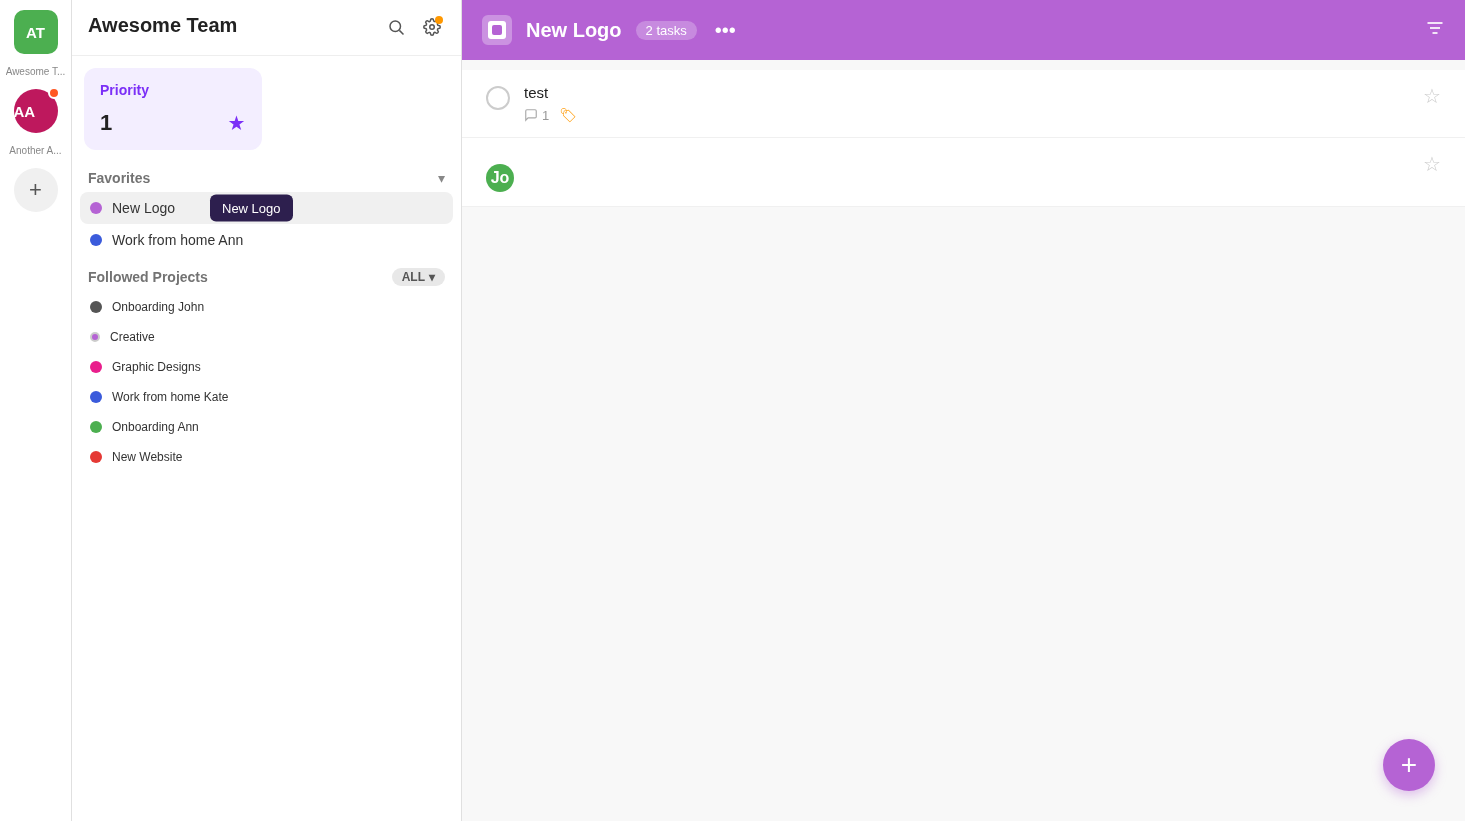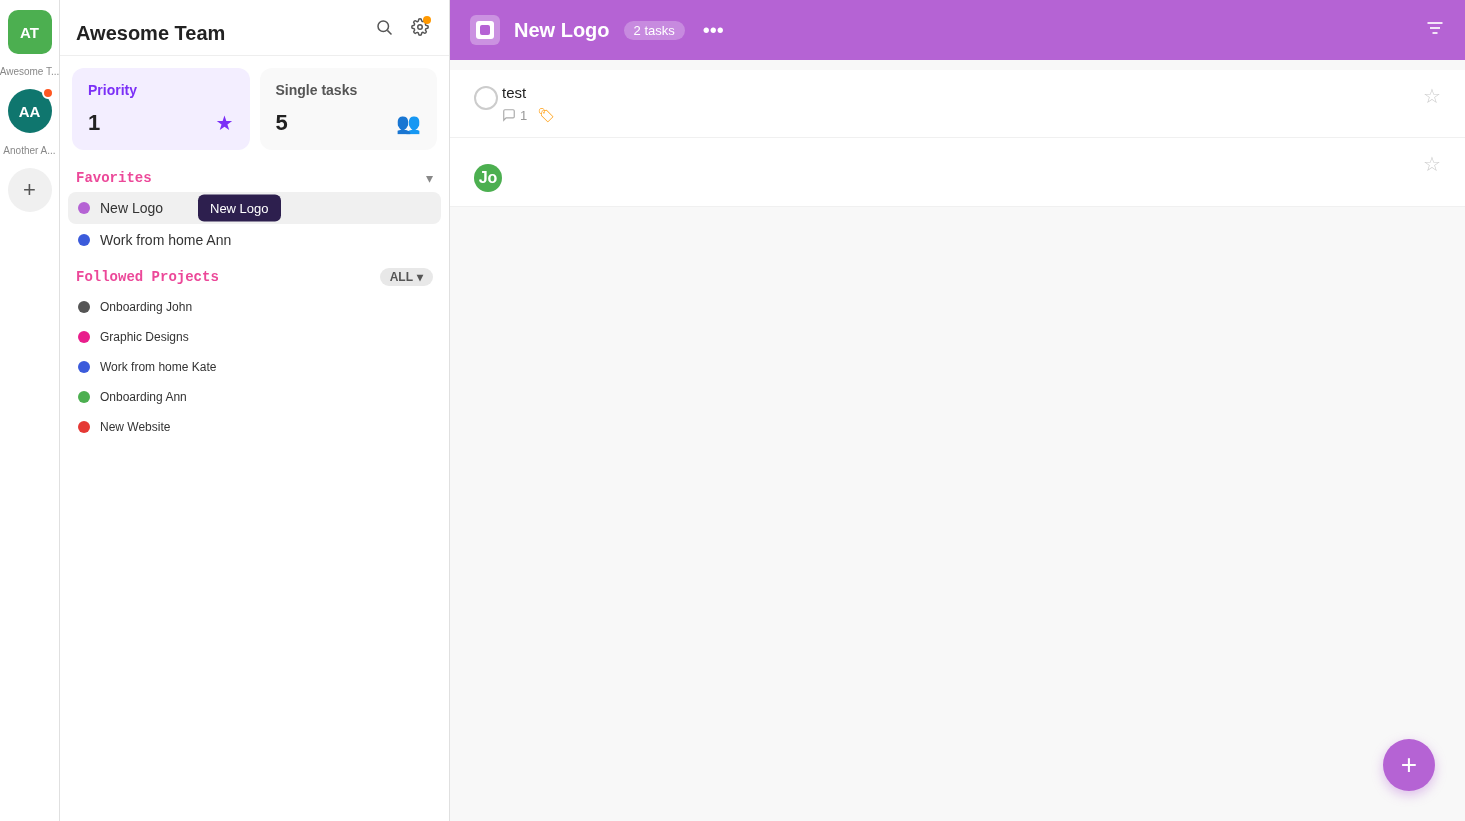--- a/index.html
+++ b/index.html
@@ -1,41 +1,41 @@
 <!DOCTYPE html>
 <html><head>
   <meta charset="utf-8">
   <style>
     * { box-sizing: border-box; margin: 0; padding: 0; }
     body { font-family: -apple-system, BlinkMacSystemFont, 'Segoe UI', sans-serif; background: #f5f5f5; display: flex; height: 821px; overflow: hidden; }
 
     
     .icon-bar {
-      width: 60px;
+      width: 72px;
       background: #fff;
       display: flex;
       flex-direction: column;
       align-items: center;
       padding: 10px 0;
       border-right: 1px solid #e0e0e0;
       gap: 12px;
     }
     .avatar-at {
       width: 44px; height: 44px; border-radius: 10px;
       background: #4CAF50; color: #fff;
       display: flex; align-items: center; justify-content: center;
       font-weight: 700; font-size: 15px; cursor: pointer;
     }
     .icon-bar-label {
       font-size: 10px; color: #888; text-align: center; max-width: 60px; overflow: hidden; text-overflow: ellipsis; white-space: nowrap;
     }
     .avatar-aa {
       width: 44px; height: 44px; border-radius: 50%;
-      background: #0f766e; color: #fff; position: relative;
-      display: flex; align-items: center; justify-content: center;
+      background: #be185d; color: #fff; position: relative;
+      display: flex; align-items: center; 
       font-weight: 700; font-size: 15px; cursor: pointer;
     }
     .avatar-aa .badge {
       position: absolute; top: -2px; right: -2px;
       width: 12px; height: 12px; background: #FF5722; border-radius: 50%;
       border: 2px solid #fff;
     }
     .add-btn {
       width: 44px; height: 44px; border-radius: 50%;
       background: #f0f0f0; color: #555;
@@ -46,21 +46,21 @@
     
     .sidebar {
       width: 390px;
       background: #fff;
       display: flex;
       flex-direction: column;
       border-right: 1px solid #e0e0e0;
       overflow: hidden;
     }
     .sidebar-header {
-      display: flex; align-items: flex-end; justify-content: space-between;
+      display: flex; align-items: flex-start; justify-content: space-between;
       padding: 14px 16px 10px 16px;
       border-bottom: 1px solid #eee;
     }
     .sidebar-title {
       font-size: 20px; font-weight: 700; color: #222;
     }
     .sidebar-icons { display: flex; gap: 10px; align-items: center; }
     .icon-btn {
       background: none; border: none; cursor: pointer;
       color: #555; font-size: 18px; padding: 4px;
@@ -106,21 +106,21 @@
     .sidebar-scroll {
       flex: 1; overflow-y: auto; padding-bottom: 20px;
     }
 
     
     .section-header {
       display: flex; align-items: center; justify-content: space-between;
       padding: 12px 16px 6px 16px;
     }
     .section-title {
-      font-size: 14px; font-weight: 600; color: #ec4899; font-family: Liberation Mono, monospace;
+      font-size: 14px; font-weight: 600; color: #737373;
     }
     .chevron-btn {
       background: none; border: none; cursor: pointer; color: #888; font-size: 14px;
     }
 
     
     .favorites-list { padding: 0 8px; }
     .fav-item {
       display: flex; align-items: center; gap: 10px;
       padding: 8px 10px; border-radius: 8px; cursor: pointer;
@@ -196,21 +196,21 @@
       background: none; border: none; color: #fff; font-size: 20px; cursor: pointer; margin-left: 4px;
     }
     .header-spacer { flex: 1; }
     .filter-btn {
       background: none; border: none; color: #fff; font-size: 18px; cursor: pointer;
     }
 
     
     .task-list { flex: 1; overflow-y: auto; padding: 10px 0; }
     .task-item {
-      display: flex; align-items: flex-start; gap: 4px;
+      display: flex; align-items: flex-start; gap: 14px;
       padding: 14px 24px; background: #fff; border-bottom: 1px solid #f0f0f0;
       cursor: pointer;
     }
     .task-checkbox {
       width: 24px; height: 24px; border-radius: 50%;
       border: 2px solid #ccc; flex-shrink: 0; margin-top: 2px;
     }
     .task-avatar {
       width: 28px; height: 28px; border-radius: 50%;
       background: #4CAF50; color: #fff;
@@ -283,27 +283,20 @@
   </div>
 
   <div class="stats-grid">
     <div class="stat-card purple">
       <div class="stat-card-label">Priority</div>
       <div class="stat-card-bottom">
         <span class="stat-value">1</span>
         <span class="stat-icon purple">★</span>
       </div>
     </div>
-    <div class="stat-card light">
-      <div class="stat-card-label">Single tasks</div>
-      <div class="stat-card-bottom">
-        <span class="stat-value">5</span>
-        <span class="stat-icon gray">👥</span>
-      </div>
-    </div>
   </div>
 
   <div class="sidebar-scroll">
 
     <div class="section-header">
       <span class="section-title">Favorites</span>
       <button class="chevron-btn">▾</button>
     </div>
     <div class="favorites-list">
       <div class="fav-item active">
@@ -323,20 +316,24 @@
         <span class="all-badge">
           <span>ALL</span>
           <span>▾</span>
         </span>
       </div>
     </div>
     <div class="project-list">
       <div class="project-item">
         <span class="project-dot" style="background:#555;"></span>
         <span class="project-label">Onboarding John</span>
+      </div>
+      <div class="project-item">
+        <span class="project-dot" style="background:#b563d4; border:2px solid #ccc; width:10px;height:10px;"></span>
+        <span class="project-label">Creative</span>
       </div>
       <div class="project-item">
         <span class="project-dot" style="background:#e91e8c;"></span>
         <span class="project-label">Graphic Designs</span>
       </div>
       <div class="project-item">
         <span class="project-dot" style="background:#3b5bdb;"></span>
         <span class="project-label">Work from home Kate</span>
       </div>
       <div class="project-item">

